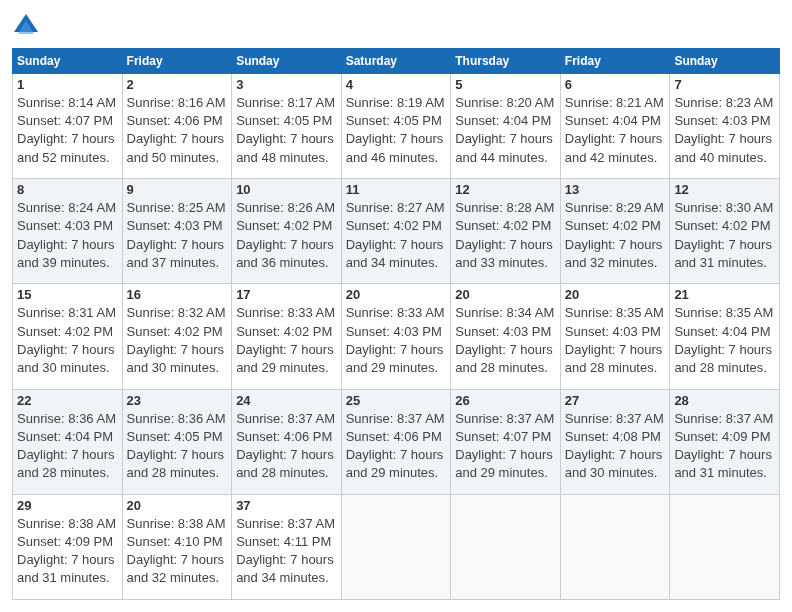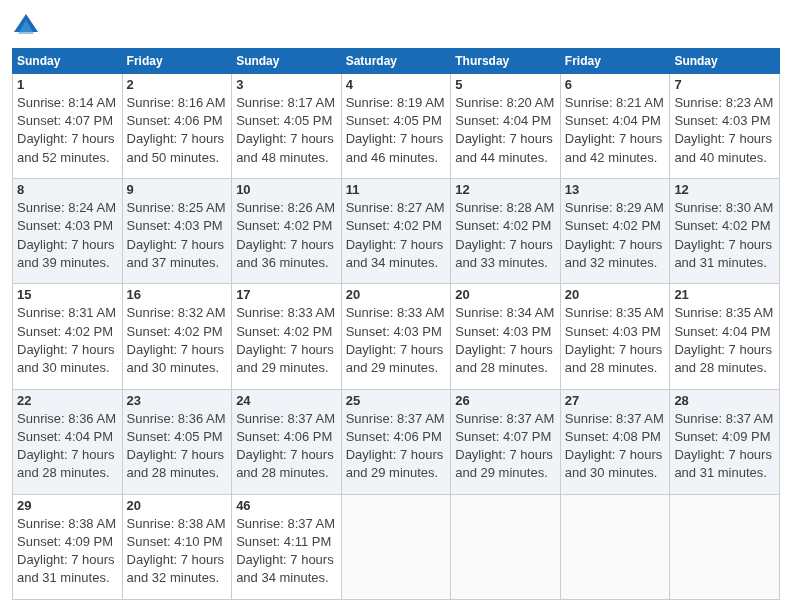--- a/index.html
+++ b/index.html
@@ -379,21 +379,21 @@
       </td>
           <td>
         <span class="day-num">20</span>
         <div class="day-info">
           Sunrise: 8:38 AM<br>
           Sunset: 4:10 PM<br>
           Daylight: 7 hours and 32 minutes.
         </div>
       </td>
           <td>
-        <span class="day-num">46</span>
+        <span class="day-num">37</span>
         <div class="day-info">
           Sunrise: 8:37 AM<br>
           Sunset: 4:11 PM<br>
           Daylight: 7 hours and 34 minutes.
         </div>
       </td>
           <td class="empty-cell"></td>
           <td class="empty-cell"></td>
           <td class="empty-cell"></td>
           <td class="empty-cell"></td>

